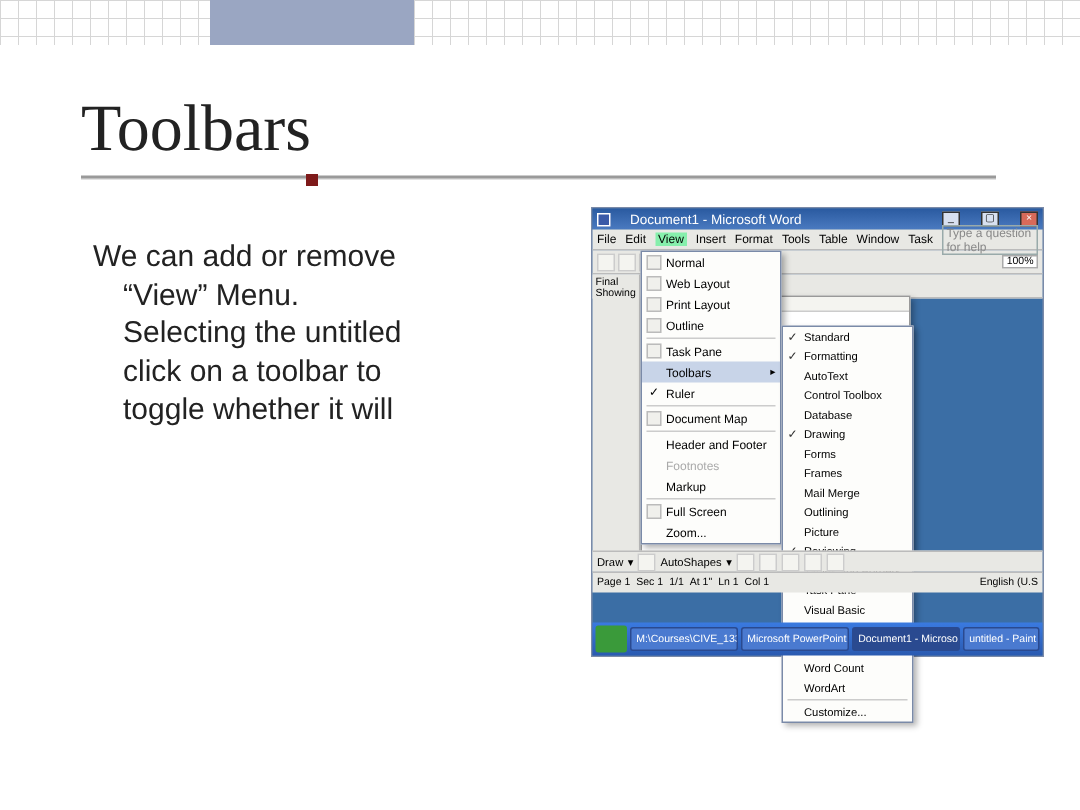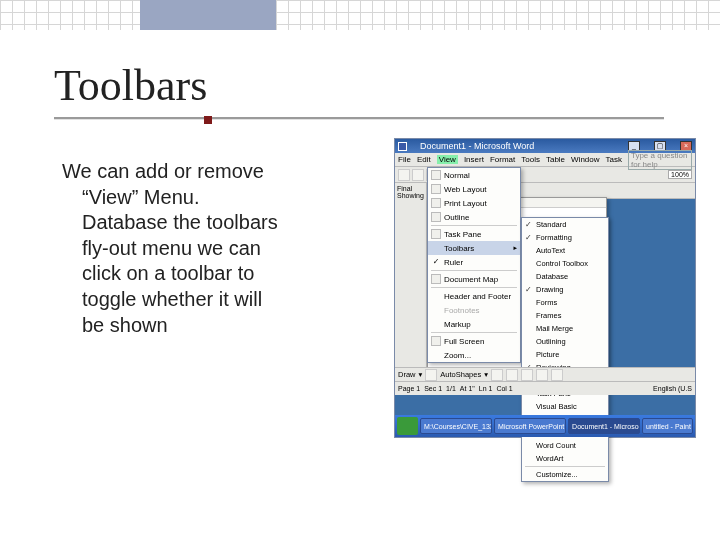--- a/index.html
+++ b/index.html
@@ -169,25 +169,23 @@
 <div class="top-block"></div>
 
 <div class="slide">
   <div class="title">Toolbars</div>
   <div class="title-underline"></div>
   <div class="square-accent"></div>
   <div class="content">
     <div class="body-text">
       <span>We can add or remove</span><br>
       <span class="indent">“View” Menu.</span>
-      <span class="indent">Database the toolbars</span>
-      <span class="indent">fly-out menu we can</span>
+      <span class="indent">Selecting the untitled</span>
       <span class="indent">click on a toolbar to</span>
       <span class="indent">toggle whether it will</span>
-      <span class="indent">be shown</span>
     </div>
   </div>
 </div>
 
 <div class="shot">
   <div class="win-titlebar">
     <span class="w-icon"></span>
     <span>Document1 - Microsoft Word</span>
     <span class="spacer"></span>
     <span class="win-ctl">_</span>

